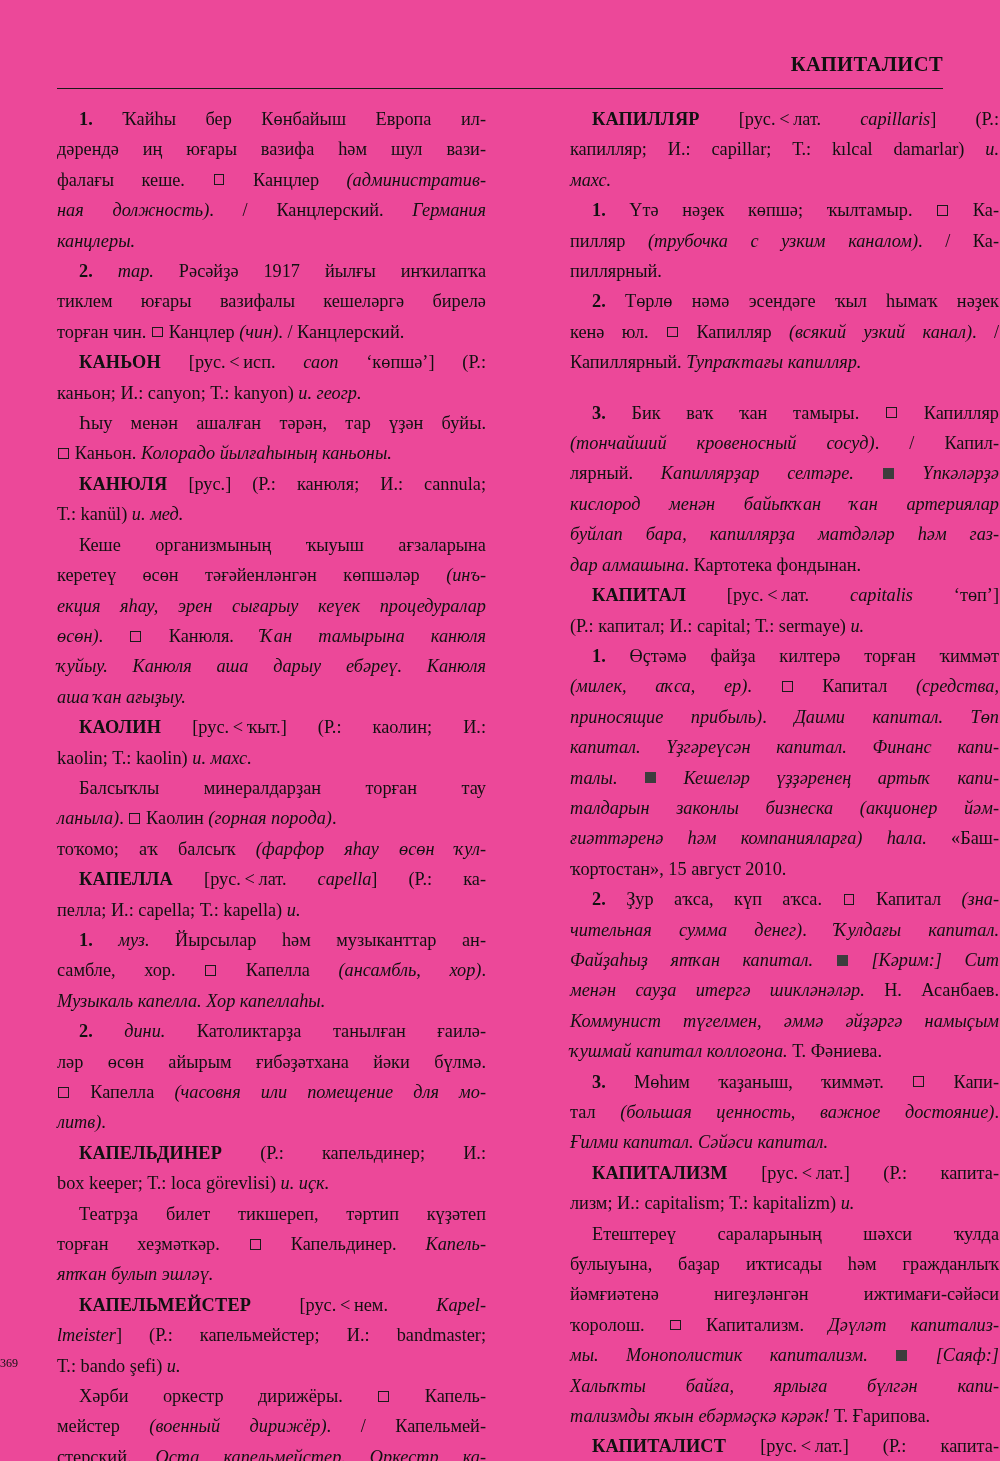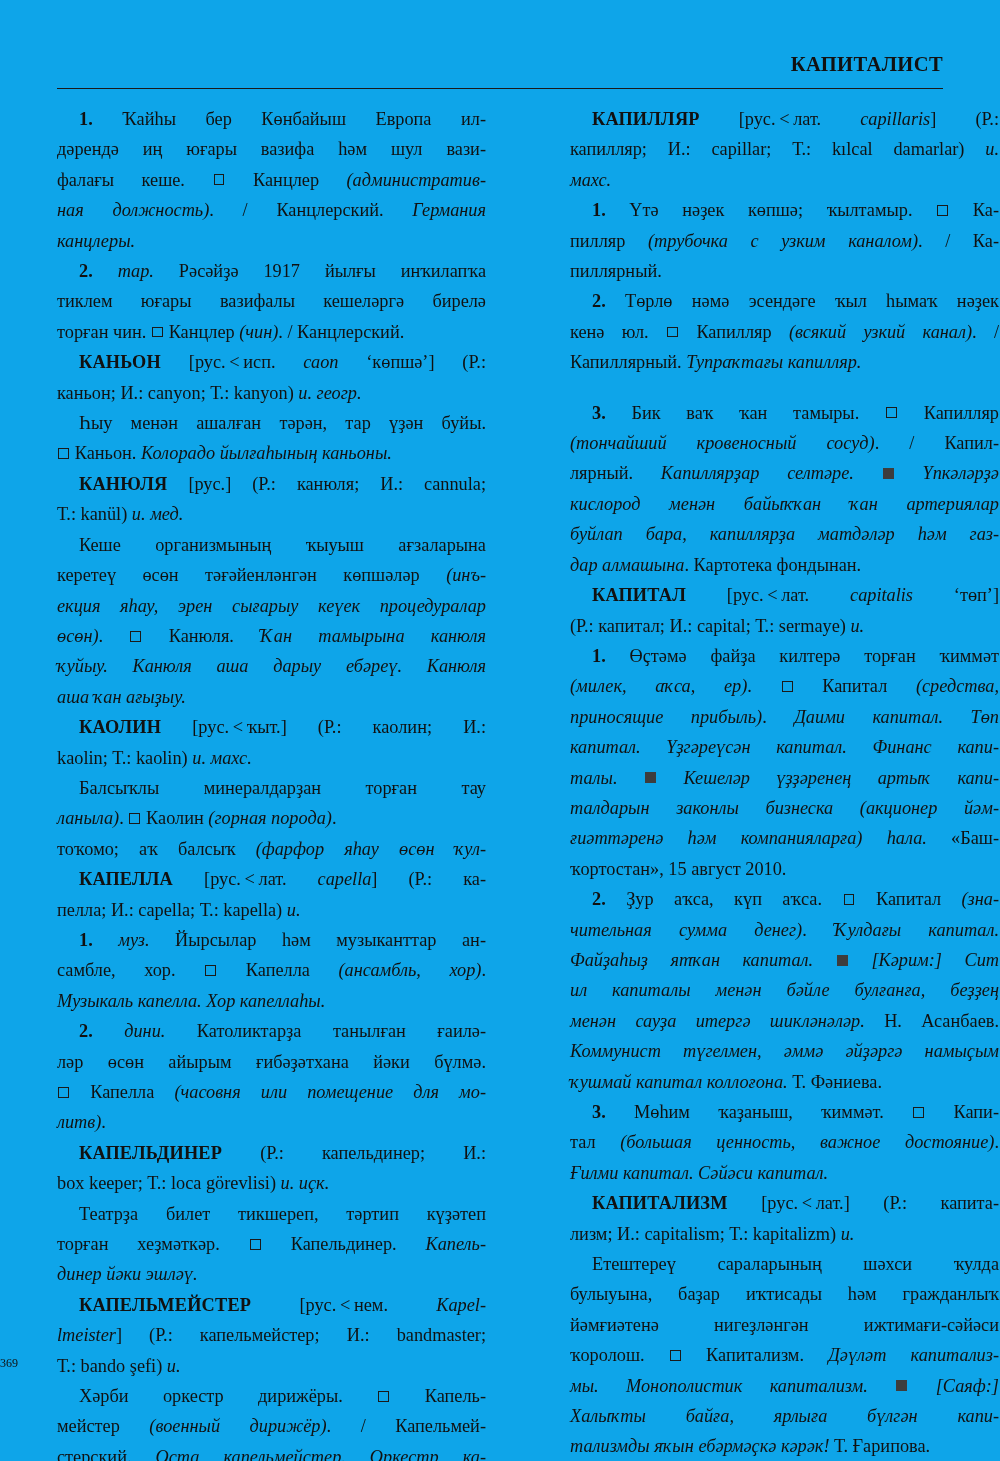--- a/index.html
+++ b/index.html
@@ -13,21 +13,21 @@
     height: 1461px;
     position: relative;
     font-family: "Liberation Serif", "DejaVu Serif", serif;
     color: #111111;
     overflow: hidden;
   }
 
   .page {
     position: absolute;
     inset: 0;
-    background: #0ea5e9;
+    background: #ec4899;
   }
 
   
   .runhead {
     position: absolute;
     top: 52px;
     left: 57px;
     right: 57px;
     height: 34px;
   }
@@ -172,21 +172,21 @@
       <p class="l" style="padding-left: 22px;"><b>2.</b> <i>дини.</i> Католиктарҙа танылған ғаилә-</p>
       <p class="l">ләр өсөн айырым ғибәҙәтхана йәки бүлмә.</p>
       <p class="l"><span class="sq-open"></span> Капелла <i>(часовня или помещение для мо-</i></p>
       <p class="l last"><i>литв)</i>.</p>
 
       <p class="l" style="padding-left: 22px;"><span class="hw">КАПЕЛЬДИНЕР</span> (Р.: капельдинер; И.:</p>
       <p class="l last">box keeper; Т.: loca görevlisi) <i>и. иҫк.</i></p>
 
       <p class="l" style="padding-left: 22px;">Театрҙа билет тикшереп, тәртип күҙәтеп</p>
       <p class="l">торған хеҙмәткәр. <span class="sq-open"></span> Капельдинер. <i>Капель-</i></p>
-      <p class="l last"><i>динер йәки эшләү.</i></p>
+      <p class="l last"><i>ятҡан булып эшләү.</i></p>
 
       <p class="l" style="padding-left: 22px;"><span class="hw">КАПЕЛЬМЕЙСТЕР</span> [рус. &lt; нем. <i>Kapel-</i></p>
       <p class="l"><i>lmeister</i>] (Р.: капельмейстер; И.: bandmaster;</p>
       <p class="l last">Т.: bando şefi) <i>и.</i></p>
 
       <p class="l" style="padding-left: 22px;">Хәрби оркестр дирижёры. <span class="sq-open"></span> Капель-</p>
       <p class="l">мейстер <i>(военный дирижёр)</i>. / Капельмей-</p>
       <p class="l">стерский. <i>Оҫта капельмейстер. Оркестр ка-</i></p>
 
     </div>
@@ -220,21 +220,20 @@
       <p class="l"><i>приносящие прибыль)</i>. <i>Даими капитал. Төп</i></p>
       <p class="l"><i>капитал. Үҙгәреүсән капитал. Финанс капи-</i></p>
       <p class="l"><i>талы.</i> <span class="sq-fill"></span> <i>Кешеләр үҙҙәренең артыҡ капи-</i></p>
       <p class="l"><i>талдарын законлы бизнеска (акционер йәм-</i></p>
       <p class="l"><i>ғиәттәренә һәм компанияларға) һала.</i> «Баш-</p>
       <p class="l last">ҡортостан», 15 август 2010.</p>
 
       <p class="l" style="padding-left: 22px;"><b>2.</b> Ҙур аҡса, күп аҡса. <span class="sq-open"></span> Капитал <i>(зна-</i></p>
       <p class="l"><i>чительная сумма денег)</i>. <i>Ҡулдағы капитал.</i></p>
       <p class="l"><i>Файҙаһыҙ ятҡан капитал.</i> <span class="sq-fill"></span> <i>[Кәрим:] Сит</i></p>
-      <p class="l"><i>ил капиталы менән бәйле булғанға, беҙҙең</i></p>
       <p class="l"><i>менән сауҙа итергә шикләнәләр.</i> Н. Асанбаев.</p>
       <p class="l"><i>Коммунист түгелмен, әммә әйҙәргә намыҫым</i></p>
       <p class="l last"><i>ҡушмай капитал коллоғона.</i> Т. Фәниева.</p>
 
       <p class="l" style="padding-left: 22px;"><b>3.</b> Мөһим ҡаҙаныш, ҡиммәт. <span class="sq-open"></span> Капи-</p>
       <p class="l">тал <i>(большая ценность, важное достояние)</i>.</p>
       <p class="l last"><i>Ғилми капитал. Сәйәси капитал.</i></p>
 
       <p class="l" style="padding-left: 22px;"><span class="hw">КАПИТАЛИЗМ</span> [рус. &lt; лат.] (Р.: капита-</p>
       <p class="l last">лизм; И.: capitalism; Т.: kapitalizm) <i>и.</i></p>

